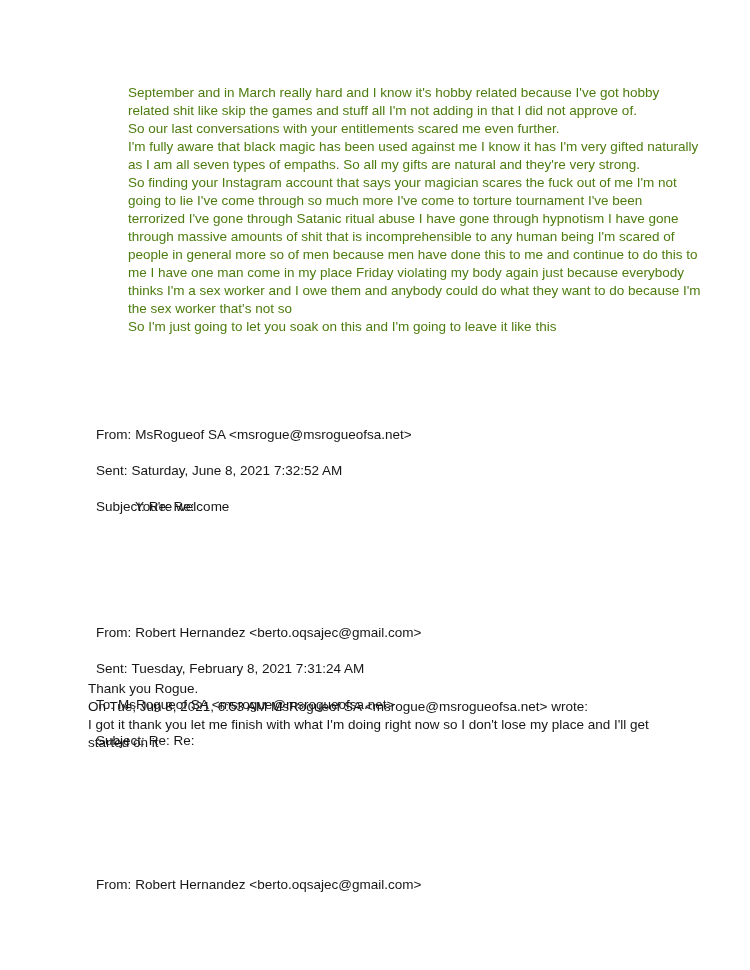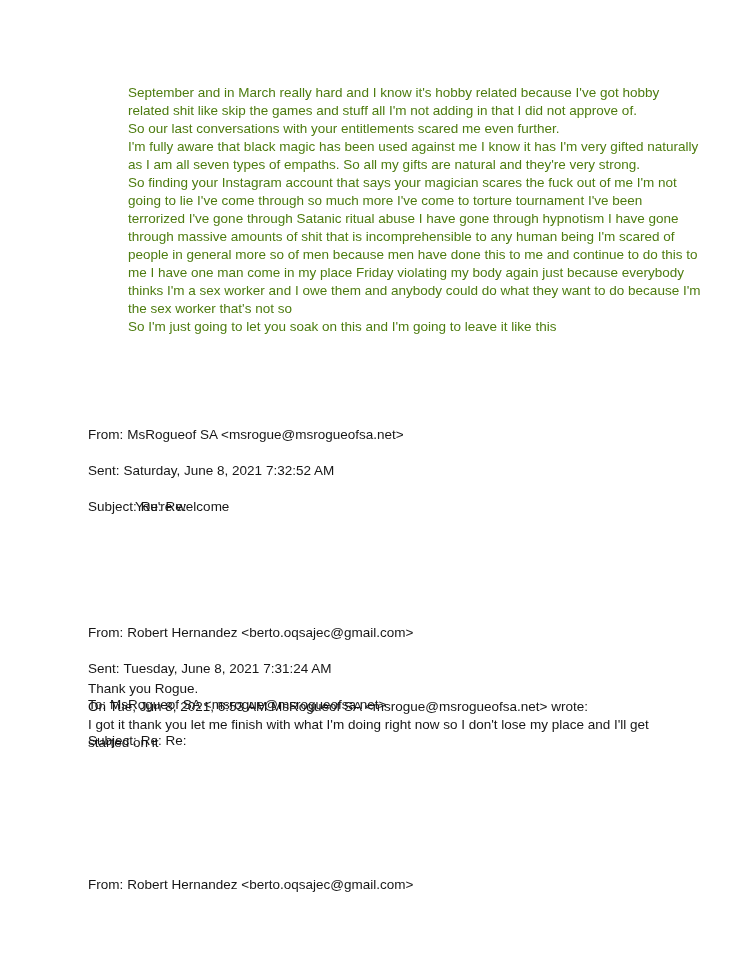--- a/index.html
+++ b/index.html
@@ -26,20 +26,21 @@
     width: 652px;
     font-size: 13.5px;
     line-height: 18px;
     color: #161616;
     white-space: pre-line;
     letter-spacing: 0;
   }
   .hline {
     white-space: normal;
     height: 18px;
+    margin-left: 8px;
   }
   .hv {
     margin-left: 4px;
   }
   .pos-latest   { top: 84px; }
   .pos-hdr1     { top: 408px; }
   .pos-body1    { top: 498px; margin-left: 47px; }
   .pos-hdr2     { top: 606px; }
   .pos-body2    { top: 680px; }
   .pos-hdr3     { top: 858px; }
@@ -76,21 +77,21 @@
     </div>
   </div>
 
   <div class="txt pos-body1" style="color: rgb(22, 22, 22);">You're welcome</div>
 
   <div class="txt pos-hdr2" style="color: rgb(22, 22, 22);">
     <div class="hline">
       <span>From:</span><span class="hv">Robert Hernandez &lt;berto.oqsajec@gmail.com&gt;</span>
     </div>
     <div class="hline">
-      <span>Sent:</span><span class="hv">Tuesday, June 8, 2021 7:31:24 AM</span>
+      <span>Sent:</span><span class="hv">Tuesday, February 8, 2021 7:31:24 AM</span>
     </div>
     <div class="hline">
       <span>To:</span><span class="hv">MsRogueof SA &lt;msrogue@msrogueofsa.net&gt;</span>
     </div>
     <div class="hline">
       <span>Subject:</span><span class="hv">Re: Re:</span>
     </div>
   </div>
 
   <div class="txt pos-body2" style="color: rgb(22, 22, 22);">Thank you Rogue.

